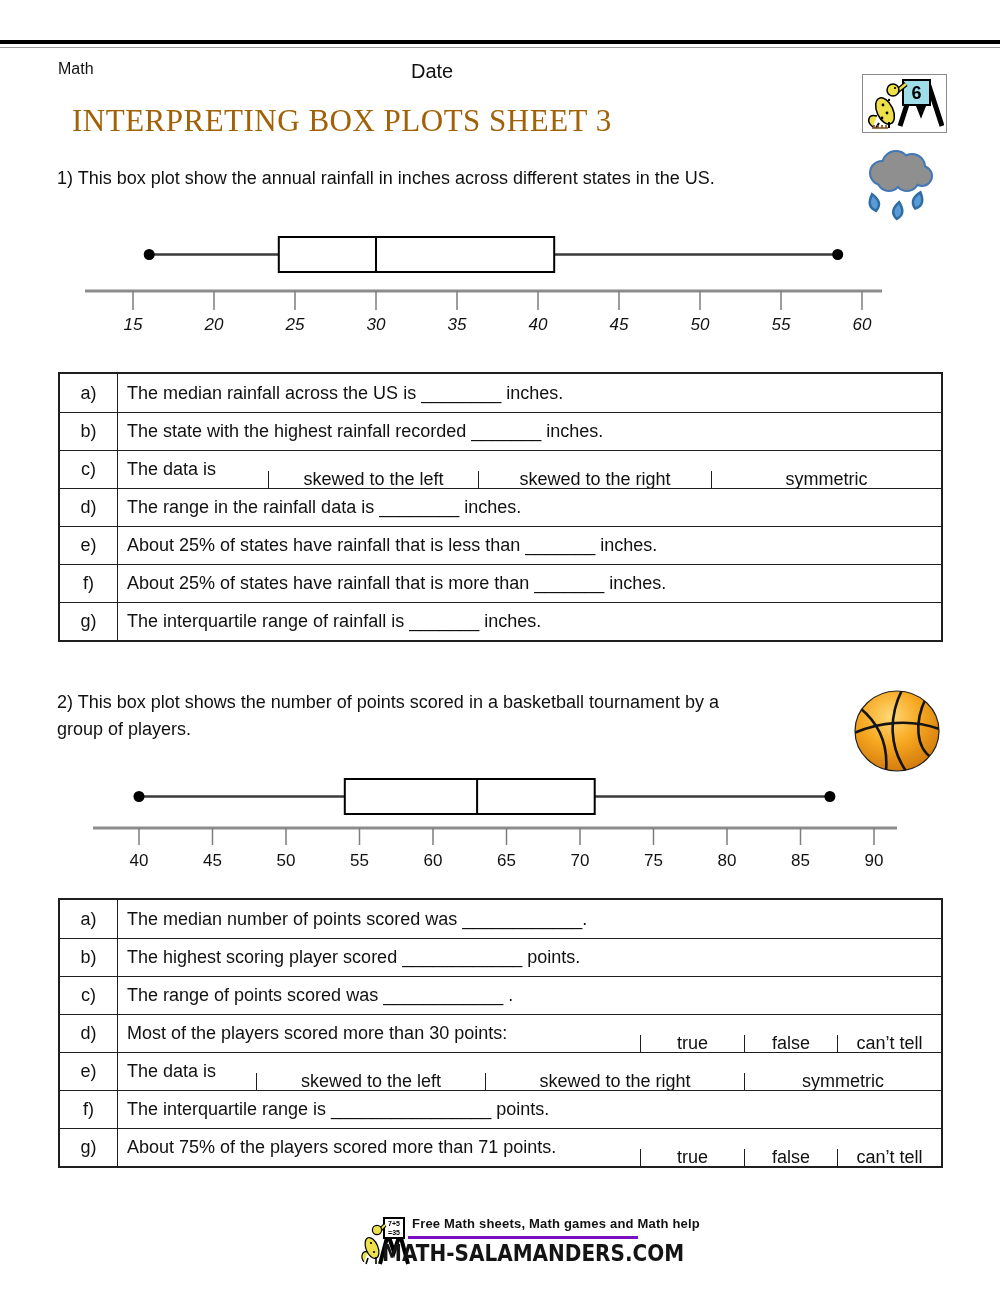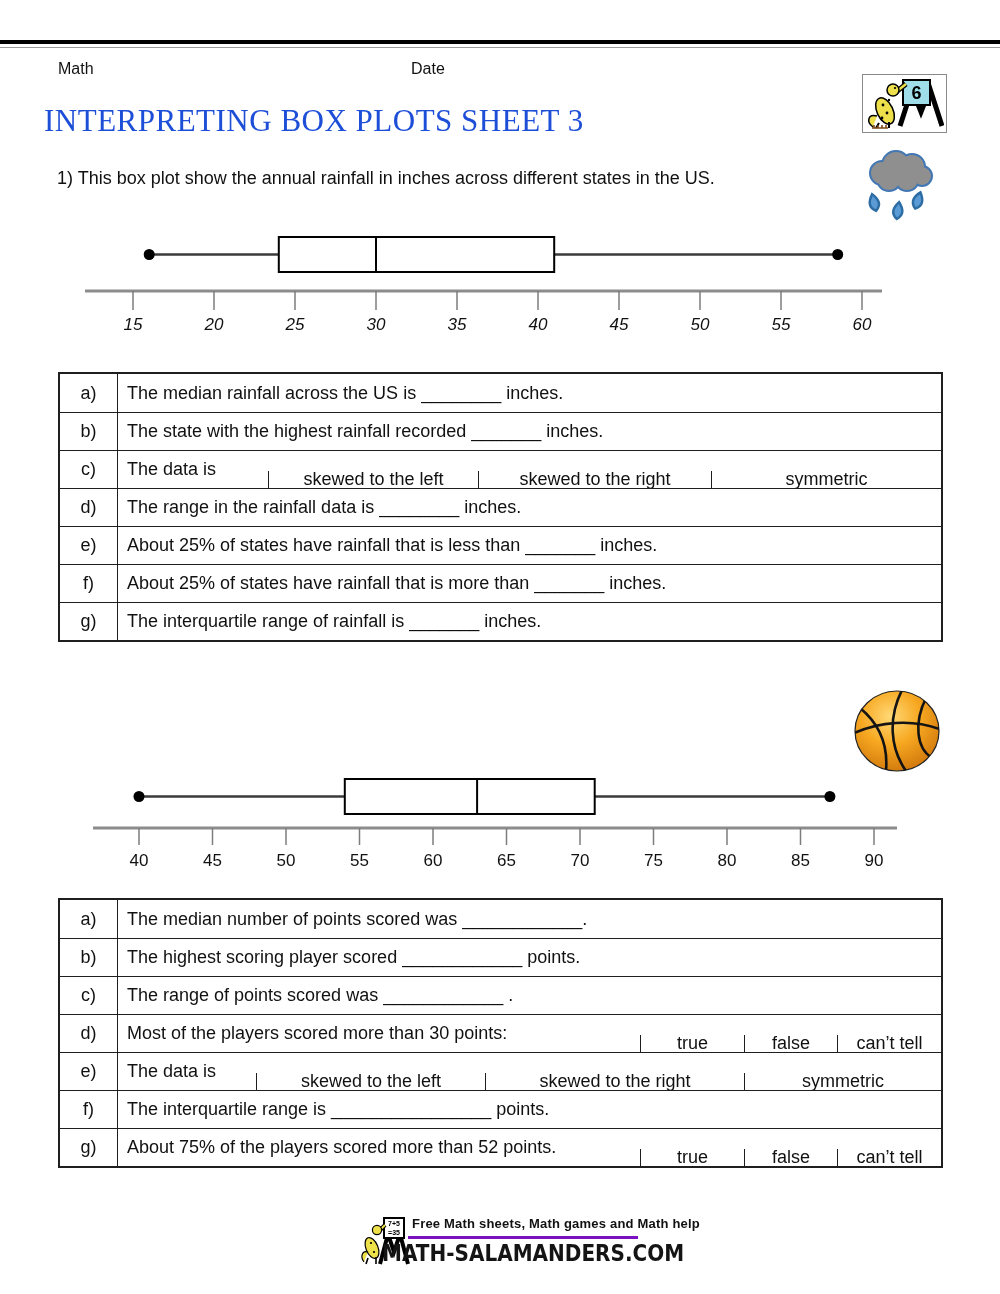--- a/index.html
+++ b/index.html
@@ -4,26 +4,26 @@
 <style>
   html,body{margin:0;padding:0;background:#ffffff;}
   .page{position:relative;width:1000px;height:1294px;background:#fff;
         font-family:"Liberation Sans",sans-serif;color:#111;overflow:hidden;}
   .abs{position:absolute;}
 
   .toprule-main{left:0;top:40px;width:1000px;height:4px;background:#000;}
   .toprule-sub{left:0;top:47px;width:1000px;height:1px;background:#9a9a9a;}
 
   .name-label{left:58px;top:60px;font-size:16px;}
-  .date-label{left:411px;top:60px;font-size:16px;}
+  .date-label{left:411px;top:60px;font-size:20px;}
 
   .logo-box{left:862px;top:74px;width:83px;height:57px;border:1px solid #8a8a8a;background:#fff;}
 
-  .page-title{left:44px;top:103px;font-family:"Liberation Serif",serif;
-              font-size:31px;color:#1d4ed8;letter-spacing:.5px;white-space:nowrap;}
+  .page-title{left:72px;top:103px;font-family:"Liberation Serif",serif;
+              font-size:31px;color:#a16207;letter-spacing:.5px;white-space:nowrap;}
 
   .qtext{font-size:18px;line-height:27px;}
   .q1-text{left:57px;top:165px;width:820px;}
   .q2-text{left:57px;top:689px;width:820px;}
 
   .plot{left:0;background:transparent;}
 
   .wtable{border:2px solid #1f1f1f;background:#fff;}
   #table1{left:58px;top:372px;width:881px;}
   #table2{left:58px;top:898px;width:881px;}
@@ -161,20 +161,24 @@
       <div class="wrow">
         <div class="wletter">f)</div>
         <div class="wcell">About 25% of states have rainfall that is more than _______ inches.</div>
       </div>
       <div class="wrow">
         <div class="wletter">g)</div>
         <div class="wcell">The interquartile range of rainfall is _______ inches.</div>
       </div>
     </div>
 
+  <div class="abs qtext q2-text">
+    <div>2) This box plot shows the number of points scored in a basketball tournament by a</div>
+    <div>group of players.</div>
+  </div>
 
   <svg class="abs" style="left:852px;top:690px;" width="90" height="82" viewBox="0 0 90 82">
     <defs>
       <radialGradient id="ballg" cx="42%" cy="32%" r="78%">
         <stop offset="0%" stop-color="#ffd977"></stop>
         <stop offset="45%" stop-color="#f7a821"></stop>
         <stop offset="100%" stop-color="#c96f08"></stop>
       </radialGradient>
       <clipPath id="ballclip">
           <ellipse cx="45" cy="41" rx="42" ry="40"></ellipse>
@@ -247,21 +251,21 @@
         <div class="wcell center fixed" style="width: 229px;">skewed to the left</div>
         <div class="wcell center fixed" style="width: 259px;">skewed to the right</div>
         <div class="wcell center">symmetric</div>
       </div>
       <div class="wrow">
         <div class="wletter">f)</div>
         <div class="wcell">The interquartile range is ________________ points.</div>
       </div>
       <div class="wrow">
         <div class="wletter">g)</div>
-        <div class="wcell fixed" style="width: 522px;">About 75% of the players scored more than 52 points.</div>
+        <div class="wcell fixed" style="width: 522px;">About 75% of the players scored more than 71 points.</div>
         <div class="wcell center fixed" style="width: 104px;">true</div>
         <div class="wcell center fixed" style="width: 93px;">false</div>
         <div class="wcell center">can’t tell</div>
       </div>
     </div>
 
   <div class="abs mini-logo">
     <svg width="50" height="54" viewBox="0 0 50 54">
       <path d="M20,52 L28,22 L34,40 L40,22 L48,52" fill="none" stroke="#000" stroke-width="4"></path>
       <rect x="24" y="6" width="20" height="20" fill="#fff" stroke="#000" stroke-width="2"></rect>

